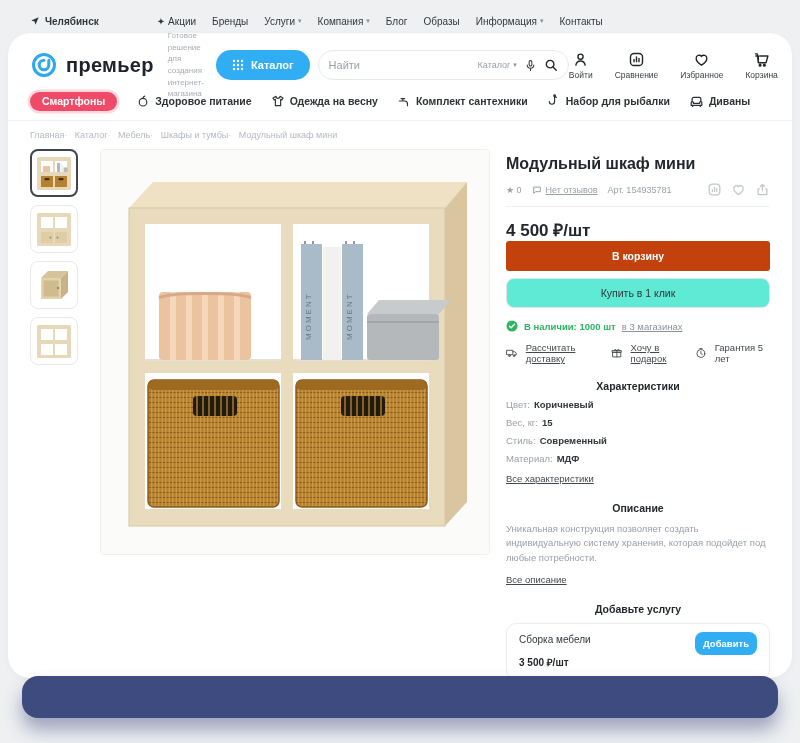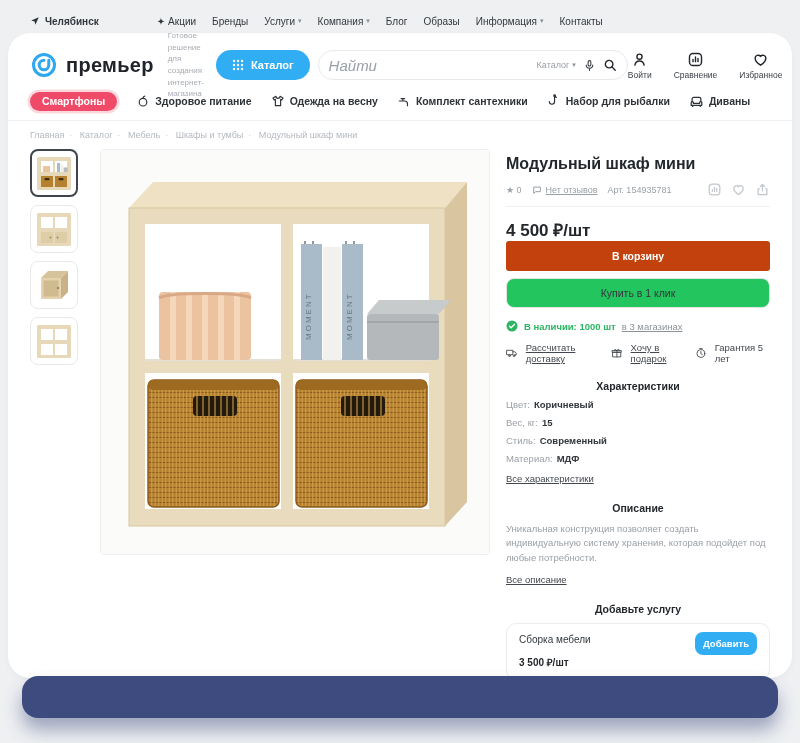--- a/index.html
+++ b/index.html
@@ -26,38 +26,38 @@
   
   .hdr { display:flex; align-items:center; margin-top:13px; height:38px; }
   .logo { display:flex; align-items:center; gap:8px; }
   .logo-txt { font-size:20px; font-weight:bold; color:#20242a; letter-spacing:.3px; }
   .tagline { margin-left:14px; font-size:8px; line-height:1.45; color:#a9aeb5; width:118px; }
   .cat-btn { margin-left:12px; display:flex; align-items:center; gap:7px; background:#31aef3;
              color:#fff; font-size:11px; font-weight:bold; border:none; border-radius:16px;
              padding:0 16px; height:30px; cursor:pointer; }
   .search { margin-left:8px; flex:0 0 192px; height:30px; border:1px solid #e7e9eb; border-radius:16px;
             display:flex; align-items:center; padding:0 10px; gap:7px; }
-  .search input { border:none; outline:none; flex:1; font-size:15px; color:#3a3f45; min-width:10px;
-                  font-family:"Liberation Sans",sans-serif;font-style:italic; }
+  .search input { border:none; outline:none; flex:1; font-size:11px; color:#3a3f45; min-width:10px;
+                  font-family:"Liberation Sans",sans-serif; }
   .search input::placeholder { color:#9aa0a7; }
   .search .scope { font-size:9px; color:#9aa0a7; display:flex; gap:3px; align-items:center; white-space:nowrap; cursor:pointer; }
   .hdr-actions { margin-left:auto; display:flex; gap:22px; }
   .hact { display:flex; flex-direction:column; align-items:center; gap:2px; font-size:8.5px;
           color:#3a3f45; cursor:pointer; }
 
   
   .catnav { display:flex; align-items:center; gap:19px; margin-top:7px; height:20px; }
   .pill { background:#ef4b68; color:#fff; font-size:10.5px; font-weight:bold; border-radius:12px;
           padding:3px 12px 4px; box-shadow:0 0 0 2.5px #fbd7de; cursor:pointer; }
   .cni { display:flex; align-items:center; gap:5px; font-size:10.5px; font-weight:bold;
          color:#2e3338; cursor:pointer; }
   .divider { border:none; border-top:1px solid #efefef; margin:9px -22px 0; }
 
   
-  .crumbs { display:flex; gap:5px; margin-top:9px; font-size:9px; color:#b4b9bf; }
+  .crumbs { display:flex; margin-top:9px; font-size:9px; color:#b4b9bf; }
   .crumbs span { cursor:pointer; }
   .crumbs span + span::before { content:"·  "; color:#c9cdd2; margin-right:5px; }
 
   
   .content { display:flex; margin-top:9px; }
   .thumbs { width:48px; display:flex; flex-direction:column; gap:8px; }
   .thumb { width:48px; height:48px; border:1px solid #e8e8e8; border-radius:8px; background:#fff;
            display:flex; align-items:center; justify-content:center; cursor:pointer; }
   .thumb.active { border:2px solid #40454b; }
   .mainimg { margin-left:22px; width:390px; height:406px; background:#fcfcfc;
@@ -67,21 +67,21 @@
   .info { margin-left:16px; flex:1; min-width:0; }
   .ptitle { margin-top:6px; font-size:16px; font-weight:bold; color:#23272c; }
   .meta { margin-top:9px; display:flex; align-items:center; gap:10px; font-size:9px; color:#9aa0a7; }
   .meta .rev { text-decoration:underline; cursor:pointer; display:flex; gap:4px; align-items:center; }
   .meta-icons { margin-left:auto; display:flex; gap:9px; }
   .meta-icons .ic { cursor:pointer; }
   .thin { border:none; border-top:1px solid #f0f0f0; margin-top:9px; }
   .price { margin-top:11px; font-size:17px; font-weight:bold; color:#23272c; }
   .btn-cart { width:100%; height:30px; background:#c2410c; color:#fff; border:none;
               border-radius:3px; font-size:10.5px; font-weight:bold; cursor:pointer; }
-  .btn-click { margin-top:7px; width:100%; height:30px; background:#22c55e; color:#33383e;
+  .btn-click { margin-top:7px; width:100%; height:30px; background:#5eead4; color:#33383e;
                border:1px solid #e2e4e6; border-radius:8px; font-size:10.5px; cursor:pointer; }
   .stock { margin-top:12px; display:flex; align-items:center; gap:6px; font-size:9.5px; }
   .stock .qty { color:#2db563; font-weight:bold; }
   .stock .stores { color:#8d939a; text-decoration:underline; cursor:pointer; }
   .flinks { margin-top:10px; display:flex; flex-direction:row; gap:8px; }
   .flink { display:flex; align-items:center; gap:8px; font-size:9.5px; color:#43484e; cursor:pointer; }
   .flink .t-u { text-decoration:underline; }
   .sec-h { margin-top:16px; font-size:10.5px; font-weight:bold; color:#23272c;text-align:center; }
   .spec { margin-top:7px; font-size:9.5px; }
   .spec .k { color:#9aa0a7; }

